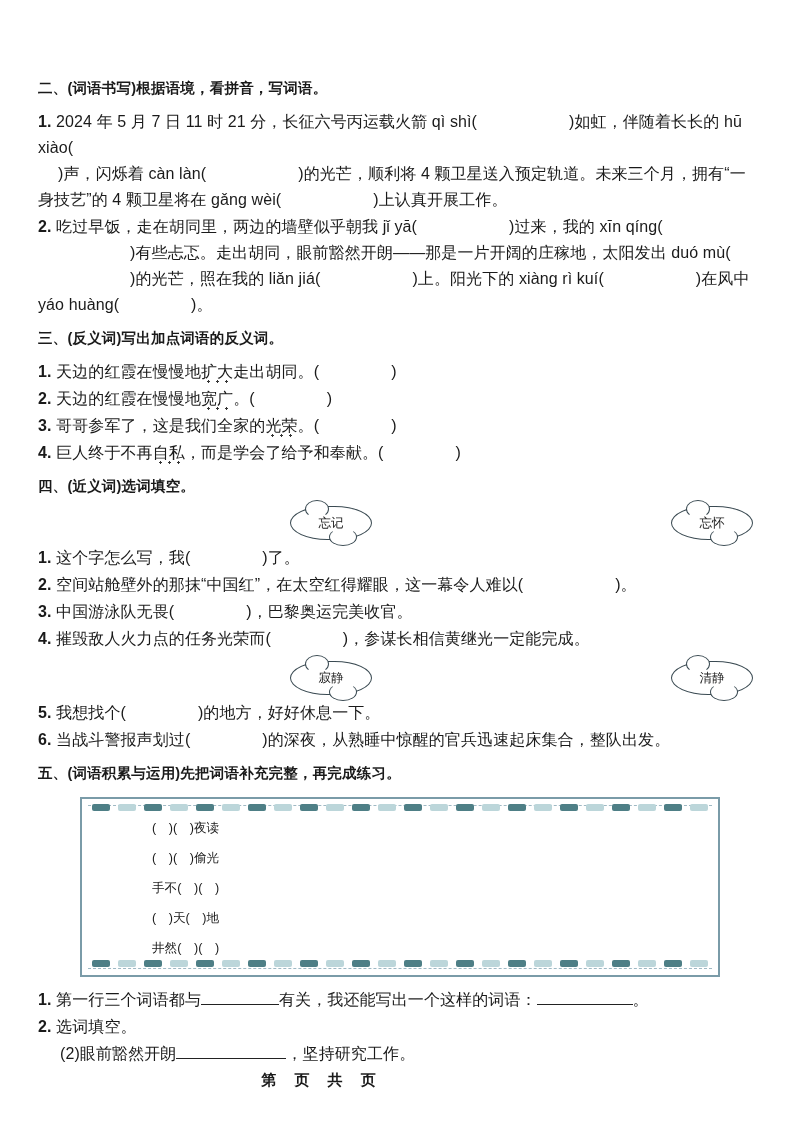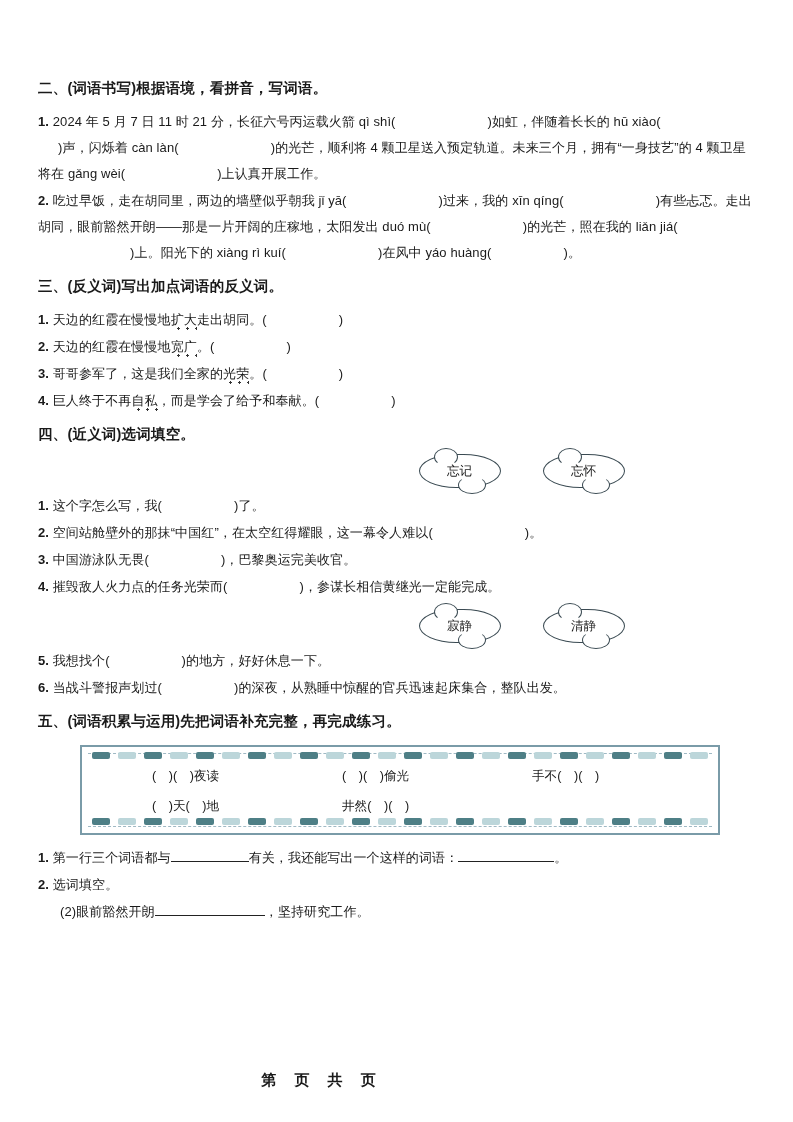--- a/index.html
+++ b/index.html
@@ -32,21 +32,21 @@
 
   .section-head {
     font-size: 14.5px;
     font-weight: bold;
     margin: 0 0 9px 0;
     letter-spacing: 0.2px;
     line-height: 1.5;
   }
 
   .qline {
-    font-size: 13px;
+    font-size: 16px;
     line-height: 26px;
     margin: 0 0 1px 0;
     letter-spacing: 0.1px;
   }
   .qline .num {
     font-weight: bold;
   }
   .indent {
     display: block;
     padding-left: 20px;
@@ -76,21 +76,21 @@
 
   .section {
     margin-bottom: 6px;
   }
   .sec2 { margin-top: 0px; }
 
   
   .cloud-row {
     display: flex;
     gap: 42px;
-    justify-content: center;
+    justify-content: space-between;
     padding-left: 252px;
     margin: 9px 0 5px 0;
   }
   .cloud {
     position: relative;
     width: 82px;
     height: 34px;
     border: 1.6px solid #3a4a52;
     border-radius: 50% / 55%;
     display: flex;
@@ -157,20 +157,21 @@
     flex: 0 0 auto;
   }
   .dash-top i:nth-child(even), .dash-bot i:nth-child(even) { background: #bcd6da; }
   .idiom-row {
     display: flex;
     font-size: 12.6px;
     line-height: 30px;
     position: relative;
     z-index: 3;
     padding-left: 70px;
+    flex-direction: column;
   }
   .idiom-row .cell { width: 190px; }
   .idiom-row .cell.c3 { width: 180px; }
 
   .footer {
     position: absolute;
     left: 8px;
     right: 0;
     bottom: 32px;
     text-align: center;

